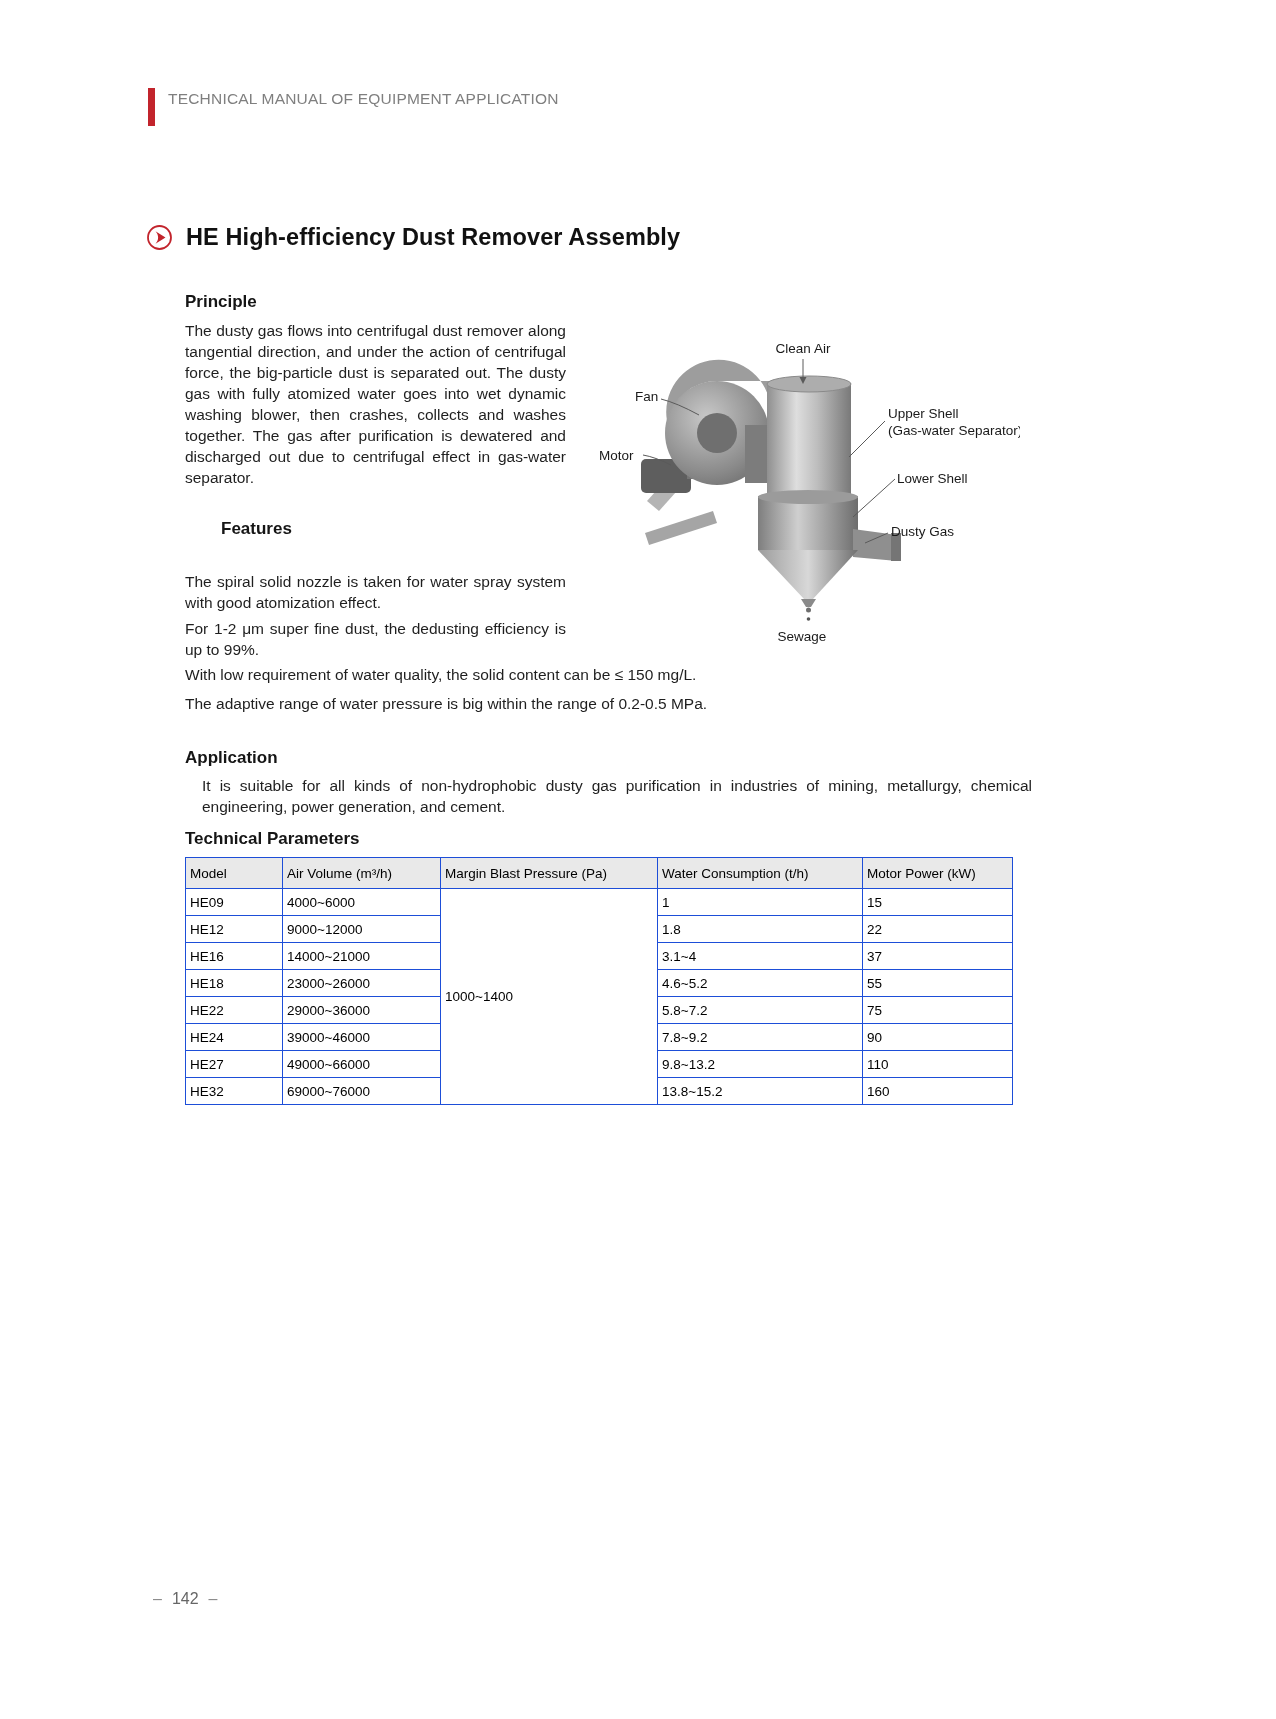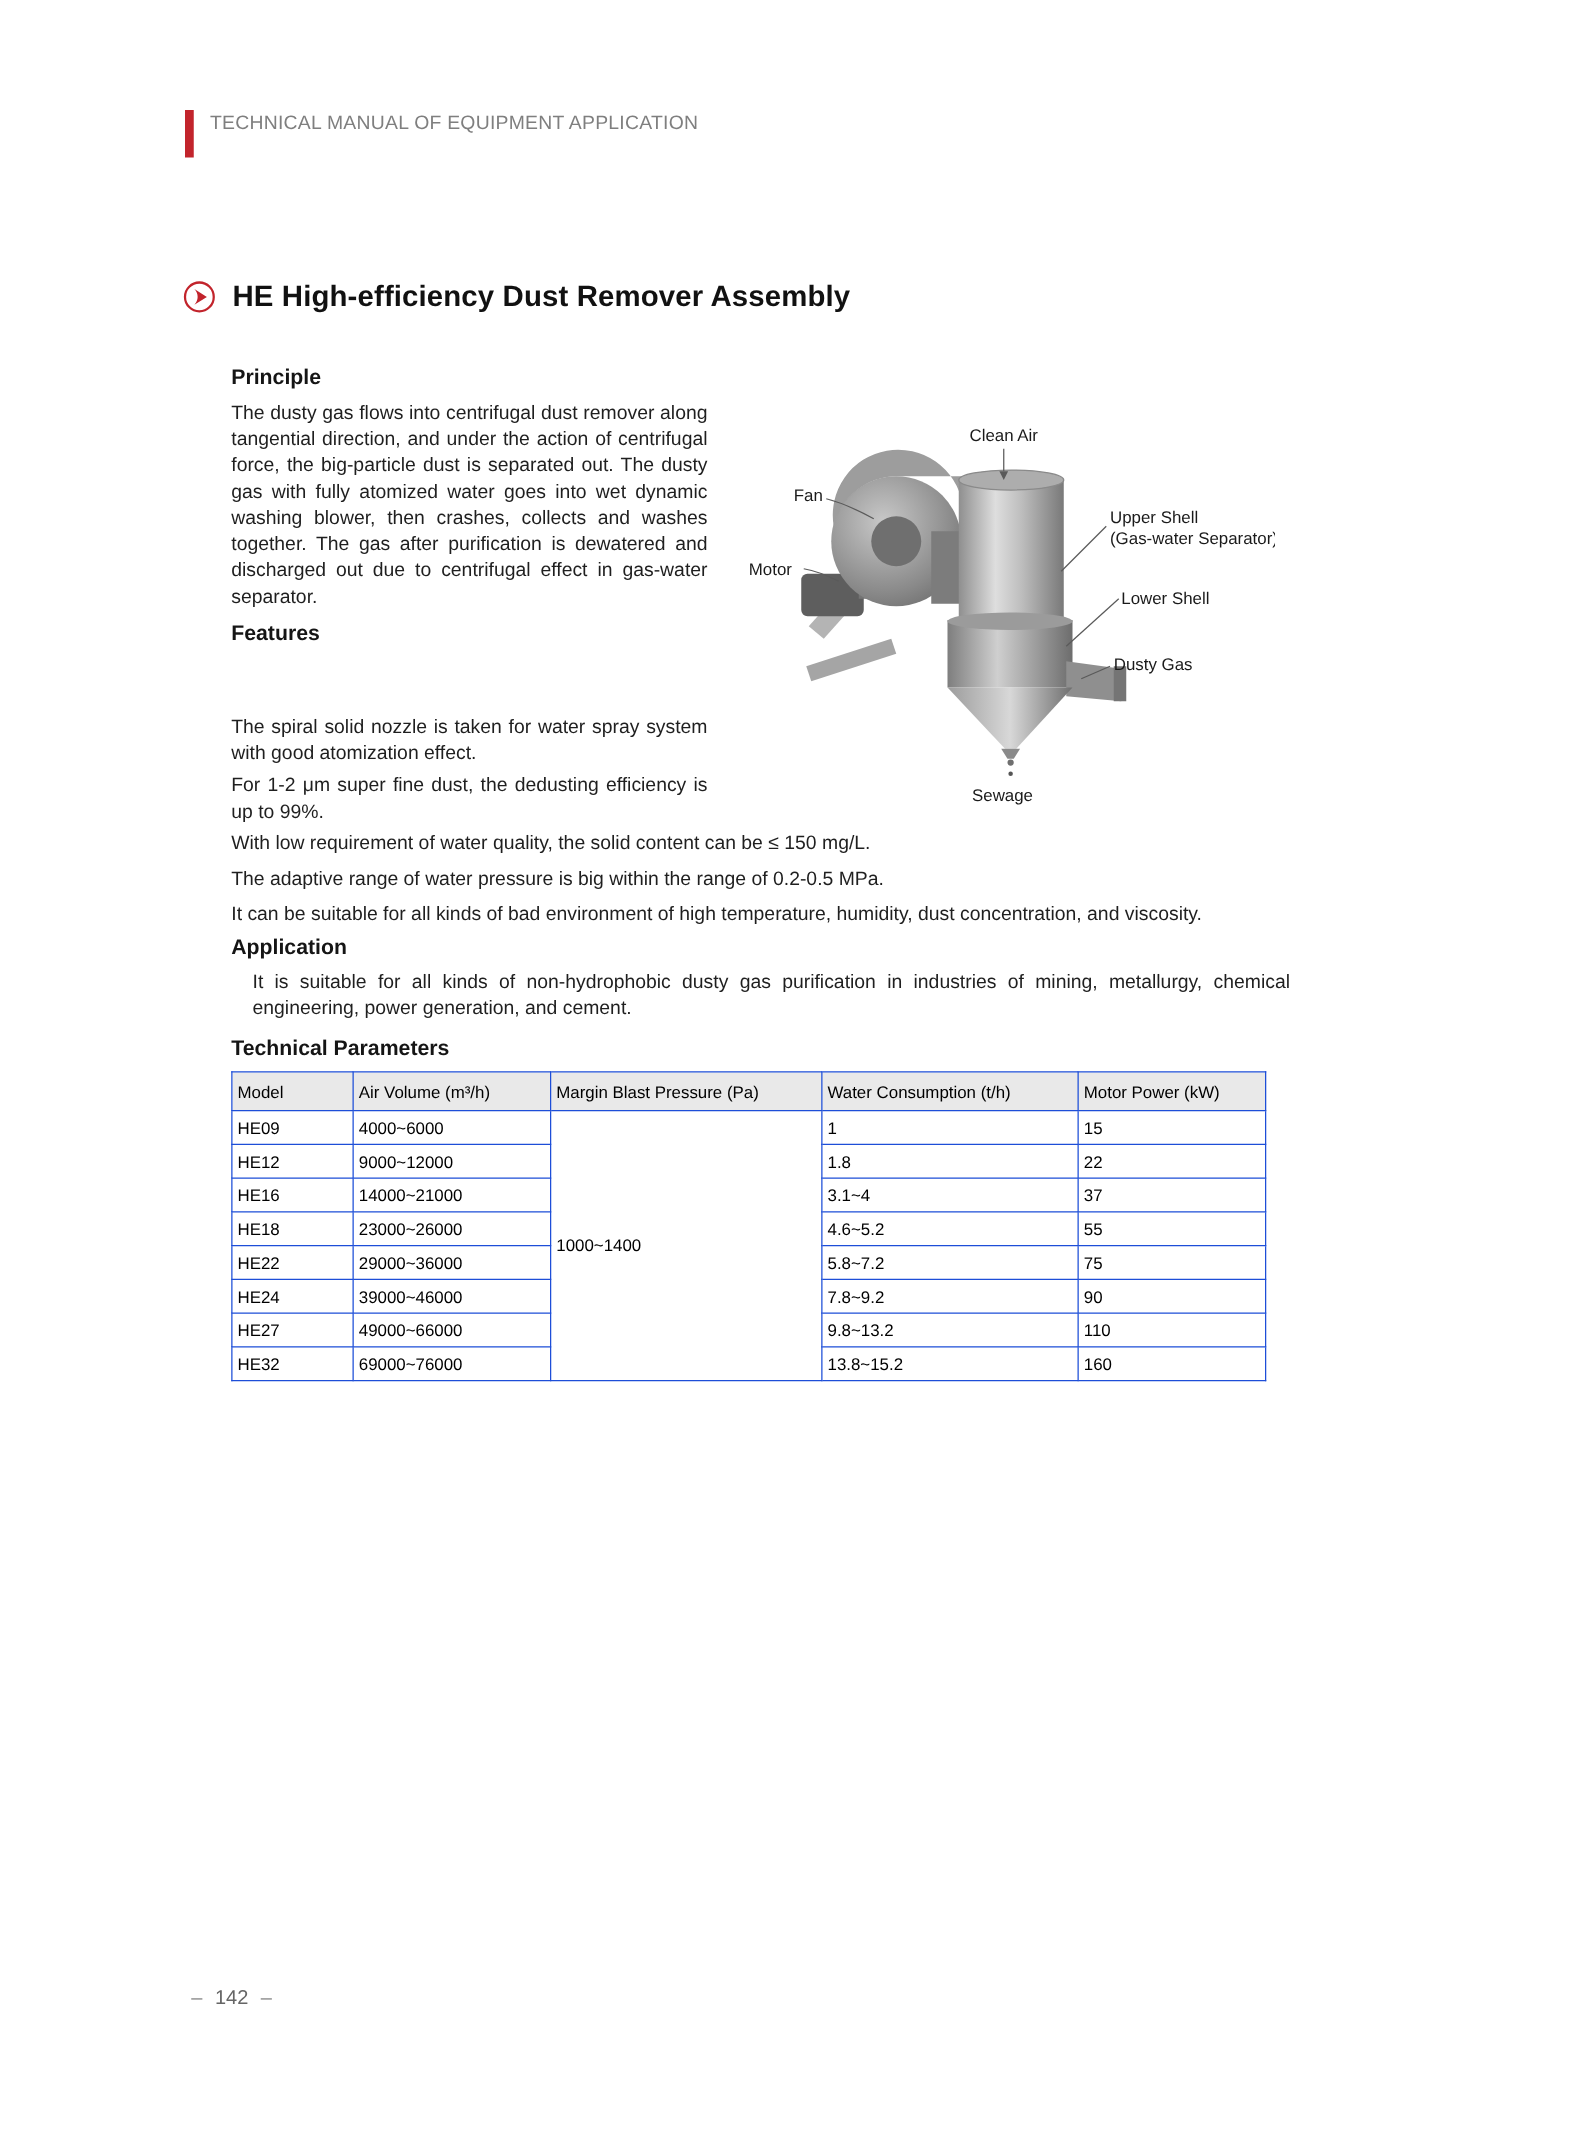--- a/index.html
+++ b/index.html
@@ -62,26 +62,25 @@
     <svg class="title-icon" viewBox="0 0 27 27">
       <circle cx="13.5" cy="13.5" r="11.5" fill="none" stroke="#c2242c" stroke-width="1.8"></circle>
       <path d="M9.5 7.2 L19.5 13.5 L9.5 19.8 C13 16 13 11 9.5 7.2 Z" fill="#c2242c"></path>
     </svg>
     <div class="title-text">HE High-efficiency Dust Remover Assembly</div>
   </div>
 
   <div class="h2" style="top:292px;">Principle</div>
   <div class="body-text col-left" style="top:320px;">The dusty gas flows into centrifugal dust remover along tangential direction, and under the action of centrifugal force, the big-particle dust is separated out. The dusty gas with fully atomized water goes into wet dynamic washing blower, then crashes, collects and washes together. The gas after purification is dewatered and discharged out due to centrifugal effect in gas-water separator.</div>
 
-  <div class="h2" style="top:497px;">Features</div>
+  <div class="h2" style="top:519px;margin-left:36px;">Features</div>
   <div class="body-text col-left" style="top:571px;">The spiral solid nozzle is taken for water spray system with good atomization effect.</div>
   <div class="body-text col-left" style="top:618px;">For 1-2 μm super fine dust, the dedusting efficiency is up to 99%.</div>
   <div class="body-text full-w" style="top:664px;">With low requirement of water quality, the solid content can be ≤ 150 mg/L.</div>
   <div class="body-text full-w" style="top:693px;">The adaptive range of water pressure is big within the range of 0.2-0.5 MPa.</div>
-  <div class="body-text full-w" style="top:721px;">It can be suitable for all kinds of bad environment of high temperature, humidity, dust concentration, and viscosity.</div>
 
   <div class="h2" style="top:748px;">Application</div>
   <div class="body-text full-w just" style="top:775px;">It is suitable for all kinds of non-hydrophobic dusty gas purification in industries of mining, metallurgy, chemical engineering, power generation, and cement.</div>
 
   <div class="h2" style="top:829px;">Technical Parameters</div>
 
   <table class="tp-table">
     <colgroup>
       <col class="c-model">
         <col class="c-airvol">

